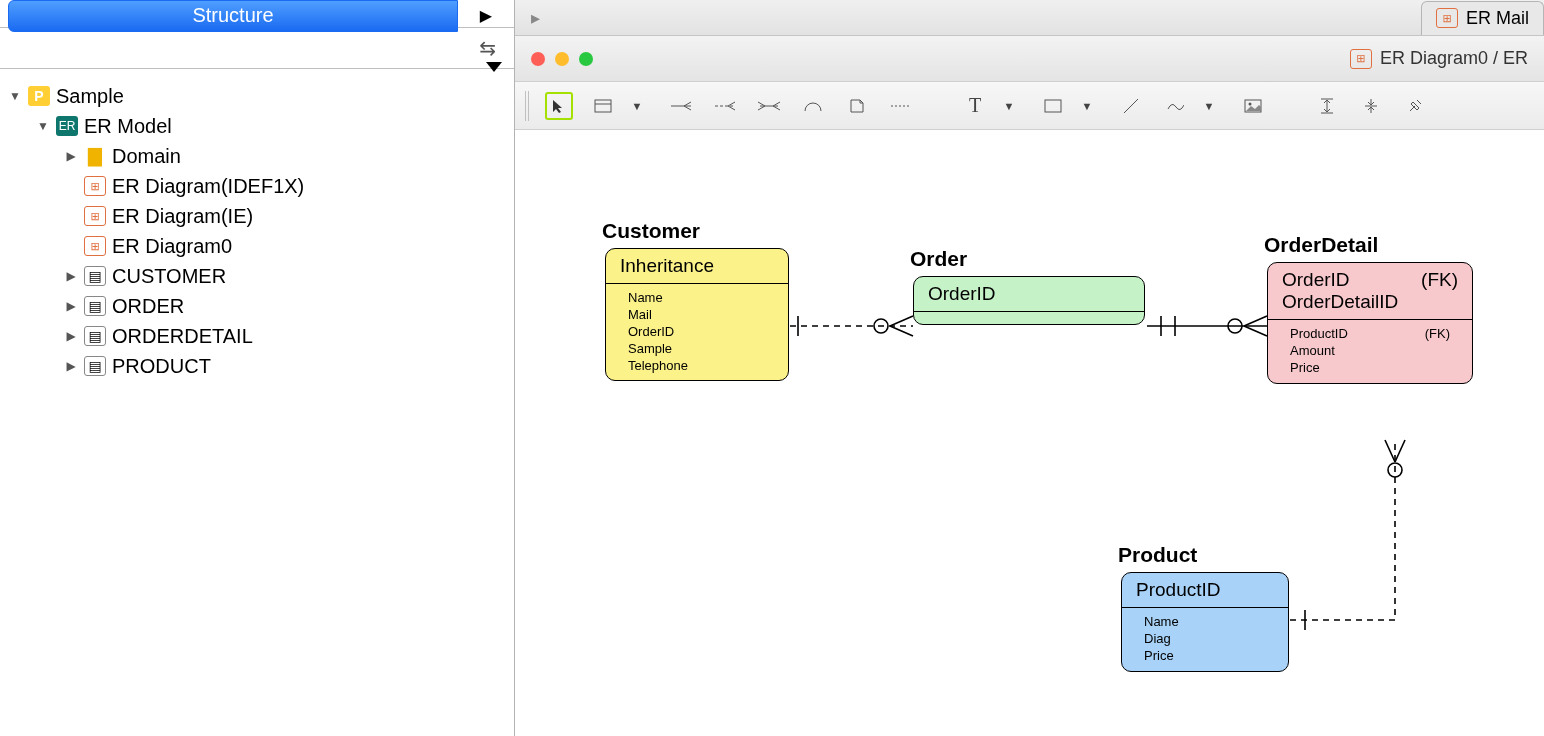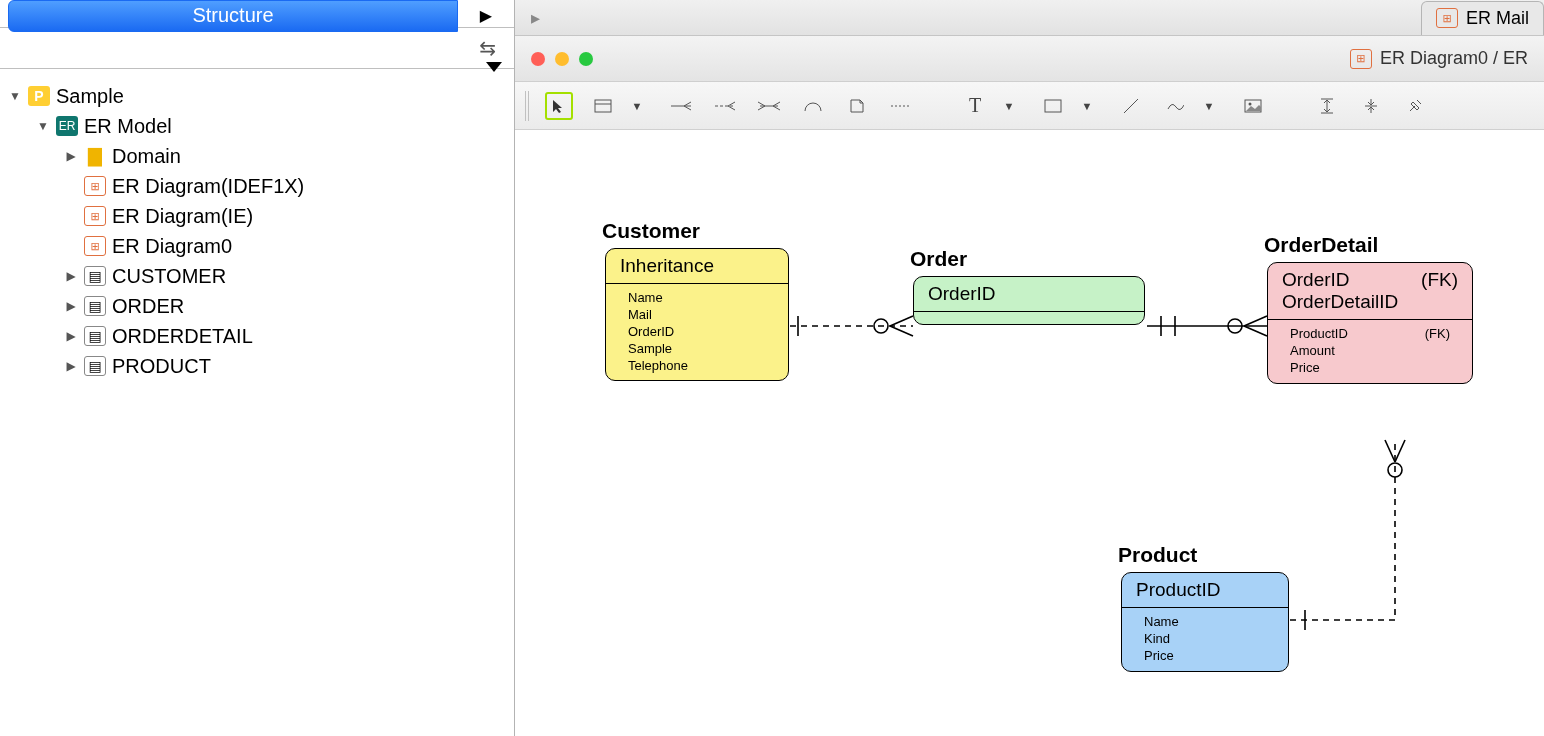--- a/index.html
+++ b/index.html
@@ -321,19 +321,19 @@
           <div>Amount</div>
           <div>Price</div>
         </div>
       </div>
 
       <div class="entity e-product" style="left:606px; top:442px;">
         <div class="title">Product</div>
         <div class="pk">ProductID</div>
         <div class="attrs">
           <div>Name</div>
-          <div>Kind</div>
+          <div>Diag</div>
           <div>Price</div>
         </div>
       </div>
     </div>
   </div>
 </div>
 
 </body></html>

